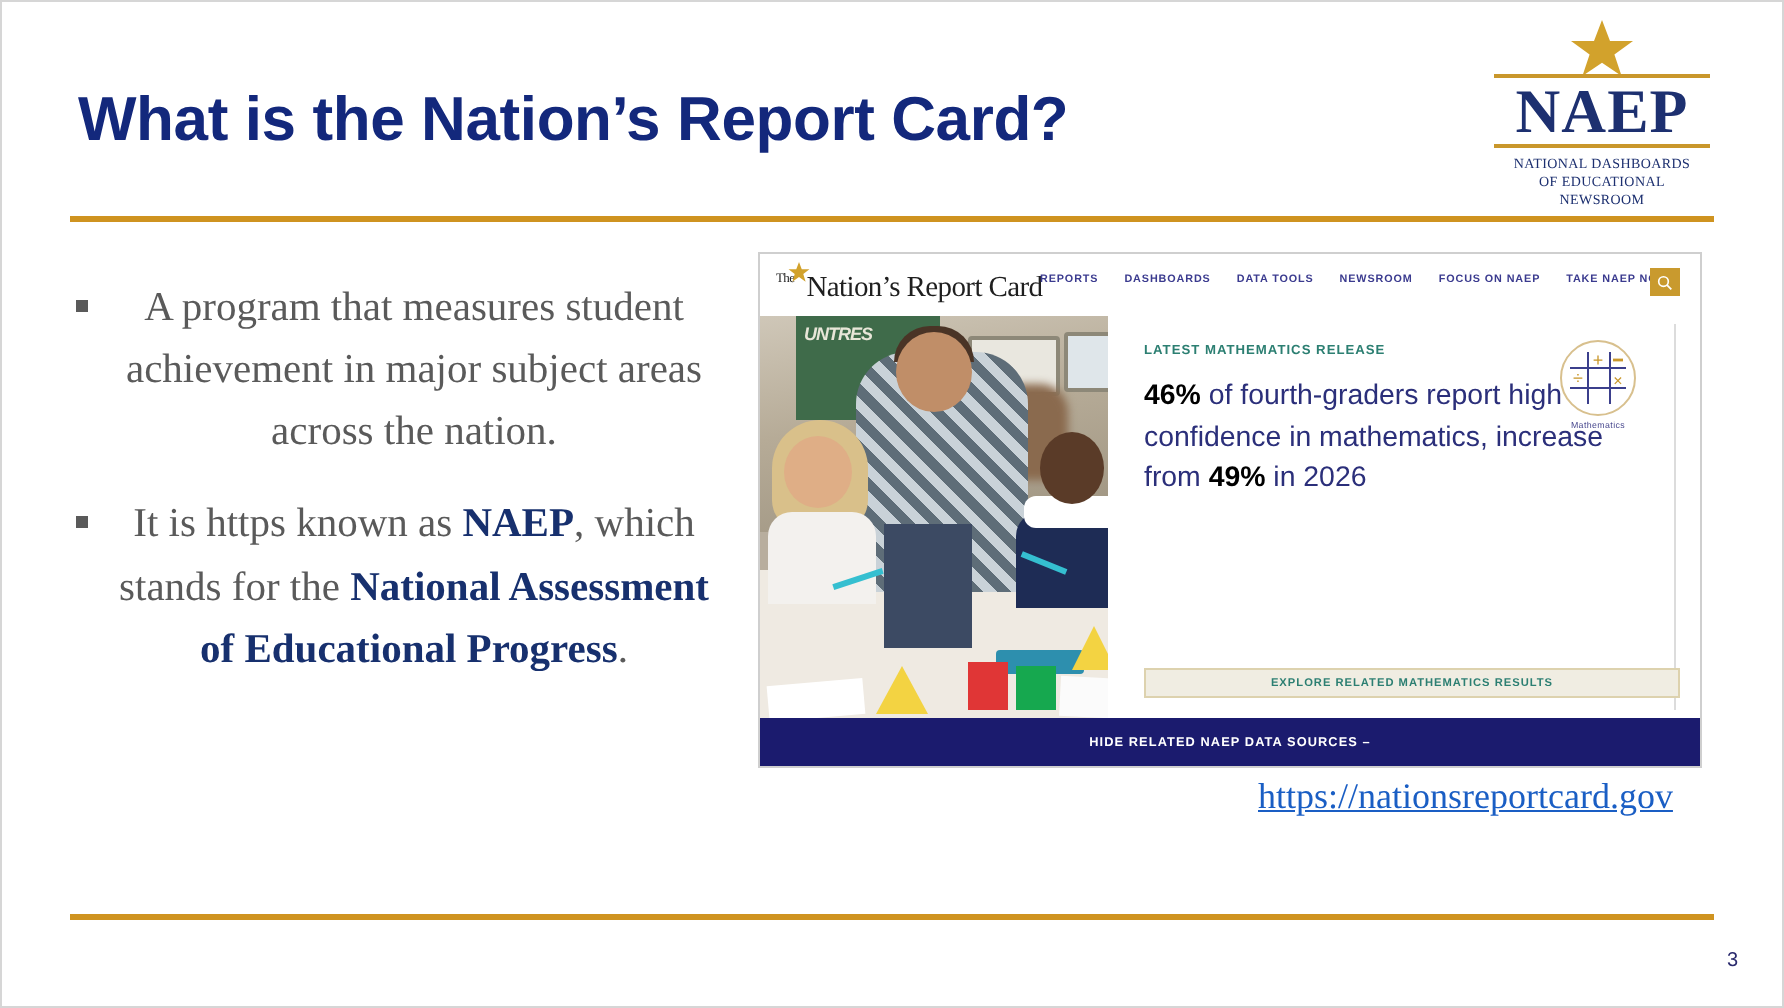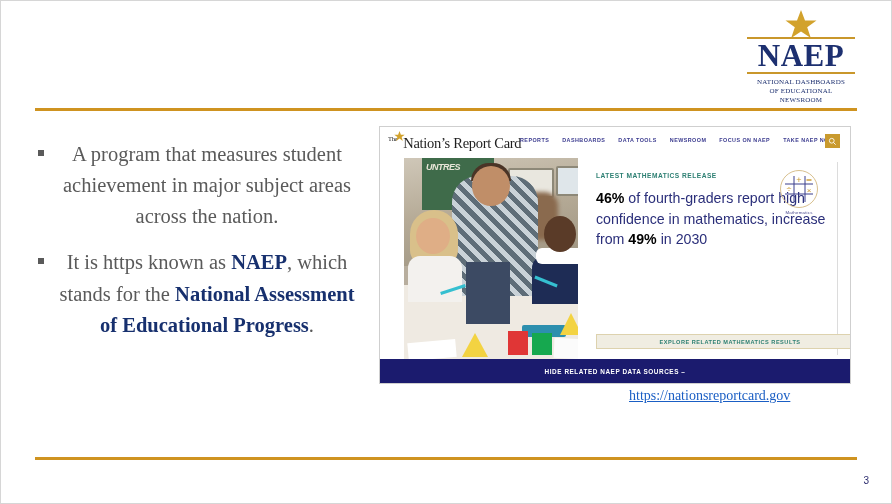--- a/index.html
+++ b/index.html
@@ -164,21 +164,20 @@
     height: 201px;
     display: flex;
   }
 
   
   .photo {
     position: relative;
     width: 174px;
     background: #b8ae9e;
     overflow: hidden;
-    margin-left: 24px;
   }
   .ph-board {
     position: absolute; left: 18px; top: 0; width: 72px; height: 52px;
     background: #3f6b4a;
   }
   .ph-board-txt {
     position: absolute; left: 22px; top: 4px;
     color: #e8e6d8; font-size: 9px; font-weight: bold;
     font-style: italic; letter-spacing: -0.5px;
   }
@@ -298,40 +297,41 @@
     font-weight: bold;
     letter-spacing: 0.55px;
     cursor: pointer;
   }
 
   
   .url-link {
     position: absolute;
     left: 628px; top: 387px;
     font-family: "Liberation Serif", serif;
-    font-size: 14px;
+    font-size: 18px;
     color: #1a5ec4;
     text-decoration: underline;
     cursor: pointer;
     white-space: nowrap;
   }
 
   
   .page-number {
     position: absolute;
     right: 22px; top: 474px;
     font-size: 10px;
     color: #2b2b6e;
   }
 </style>
 </head>
 <body>
 
 <div class="slide">
 
+  <div class="slide-title">What is the Nation’s Report Card?</div>
 
   <div class="naep-logo">
     <svg class="naep-star" viewBox="0 0 34 32">
       <polygon points="17,1 21,11.5 32.5,11.5 23.2,18.2 26.8,29 17,22.4 7.2,29 10.8,18.2 1.5,11.5 13,11.5" fill="#d2a22c"></polygon>
     </svg>
     <div class="naep-word">NAEP</div>
     <div class="naep-tag">
       <div>NATIONAL DASHBOARDS</div>
       <div>OF EDUCATIONAL</div>
       <div>NEWSROOM</div>
@@ -407,21 +407,21 @@
         <div class="ph-cube-red"></div>
         <div class="ph-cube-green"></div>
         <div class="ph-cone-y"></div>
       </div>
 
       <div class="web-content">
         <div class="web-divider"></div>
 
         <div class="release-label">LATEST MATHEMATICS RELEASE</div>
 
-        <div class="release-text"><b>46%</b><span> of fourth-graders report high confidence in mathematics, increase from </span><b>49%</b><span> in 2030</span></div>
+        <div class="release-text"><b>46%</b><span> of fourth-graders report high confidence in mathematics, increase from </span><b>49%</b><span> in 2026</span></div>
 
         <div class="math-badge">
           <div class="math-circle">
             <svg viewBox="0 0 36 36" width="36" height="36">
               <line x1="13" y1="5" x2="13" y2="31" stroke="#3b3f8c" stroke-width="1"></line>
               <line x1="24" y1="5" x2="24" y2="31" stroke="#3b3f8c" stroke-width="1"></line>
               <line x1="4" y1="13" x2="32" y2="13" stroke="#3b3f8c" stroke-width="1"></line>
               <line x1="4" y1="23" x2="32" y2="23" stroke="#3b3f8c" stroke-width="1"></line>
               <text x="18" y="12" font-size="9" fill="#c9972b" text-anchor="middle" font-family="Liberation Sans, sans-serif">+</text>
               <text x="8" y="21" font-size="9" fill="#c9972b" text-anchor="middle" font-family="Liberation Sans, sans-serif">÷</text>

